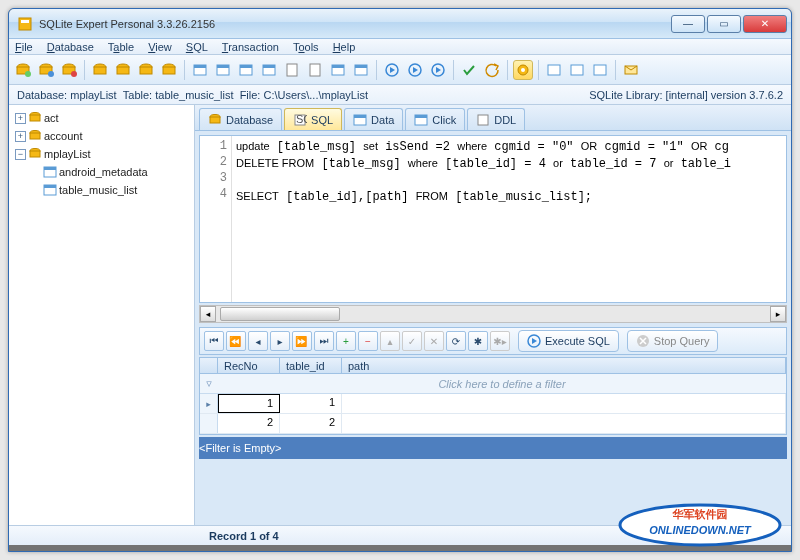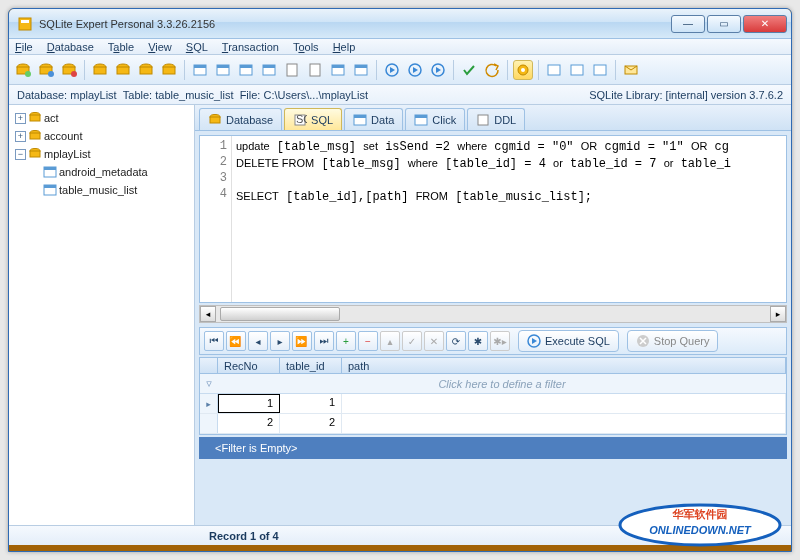--- a/index.html
+++ b/index.html
@@ -1,17 +1,17 @@
 <!DOCTYPE html>
 <html><head>
 <meta charset="utf-8">
 <style>
 * { margin: 0; padding: 0; box-sizing: border-box; font-family: Tahoma, sans-serif; font-size: 11px; }
 body { background: #e8e8e8; width: 800px; height: 560px; overflow: hidden; }
-.window { width: 784px; height: 544px; margin: 8px; background: #a16207; border: 1px solid #2f6ab3; border-radius: 6px 6px 0 0; overflow: hidden; box-shadow: 0 0 4px rgba(0,0,0,.3); }
+.window { width: 784px; height: 544px; margin: 8px; background: #737373; border: 1px solid #2f6ab3; border-radius: 6px 6px 0 0; overflow: hidden; box-shadow: 0 0 4px rgba(0,0,0,.3); }
 .titlebar { height: 30px; background: linear-gradient(#eaf3fb,#cfe4f7 45%,#b9d7f2 46%,#d6e9f8); display: flex; align-items: center; padding: 0 4px 0 8px; border-bottom: 1px solid #9ec1e4; }
 .titlebar .icon { width:16px; height:16px; margin-right:6px; }
 .title { color:#333; flex:1; }
 .winbtns { display:flex; gap:2px; }
 .winbtn { width:34px; height:18px; border:1px solid #5a7fa8; border-radius:3px; background:linear-gradient(#f5faff,#cde3f7); display:flex; align-items:center; justify-content:center; font-size:10px; color:#2a4b6e; }
 .winbtn.close { background:linear-gradient(#f08080,#d83b3b); color:#fff; width:44px; }
 .menubar { height:16px; background:linear-gradient(#f5f9fe,#e4eef9); border-bottom:1px solid #b8cde3; display:flex; align-items:center; padding:0 6px; gap:14px; }
 .menubar span { color:#1a3a5e; }
 .menubar span u { text-decoration:underline; }
 .toolbar { height:30px; background:linear-gradient(#f5f9fe,#dcebf9); border-bottom:1px solid #b8cde3; display:flex; align-items:center; padding:0 4px; gap:3px; }
@@ -48,21 +48,21 @@
 .gh.c0 { width:62px; }
 .gh.c1 { width:62px; }
 .gh.c2 { flex:1; }
 .gfilter { height:20px; background:#eef5fc; border-bottom:1px solid #c7dbef; display:flex; align-items:center; }
 .gfilter .ficon { width:18px; display:flex; justify-content:center; color:#7a9ac0; }
 .gfilter .ftxt { flex:1; text-align:center; color:#8aa2ba; font-style:italic; }
 .grow { display:flex; height:20px; border-bottom:1px solid #e0e9f2; }
 .grow .rc { border-right:1px solid #e0e9f2; padding:2px 6px; text-align:right; }
 .grow .rh { width:18px; background:#eef5fc; border-right:1px solid #c7dbef; display:flex; align-items:center; justify-content:center; color:#5a7fa8; font-size:9px; }
 .grow.sel .rc.selcell { border:1px solid #000; background:#fff; }
-.filterempty { height:22px; margin:2px 4px 0 4px; background:#4e7fbf; color:#fff; display:flex; align-items:center; padding:0 16px; }
+.filterempty { height:22px; margin:2px 4px 0 4px; background:#4e7fbf; color:#fff; display:flex; align-items:center; padding:0 0; }
 .statusbar { height:20px; background:linear-gradient(#f5f9fe,#e4eef9); border-top:1px solid #b8cde3; display:flex; align-items:center; padding:0 10px; color:#1a3a5e; }
 .statusbar .seg { margin-left:190px;font-weight:bold; }
 .watermark { position:absolute; right:10px; bottom:10px; width:180px; height:60px; pointer-events:none; }
 </style>
 </head>
 <body>
 
 <div class="window">
   <div class="titlebar">
     <svg class="icon" viewBox="0 0 16 16">

